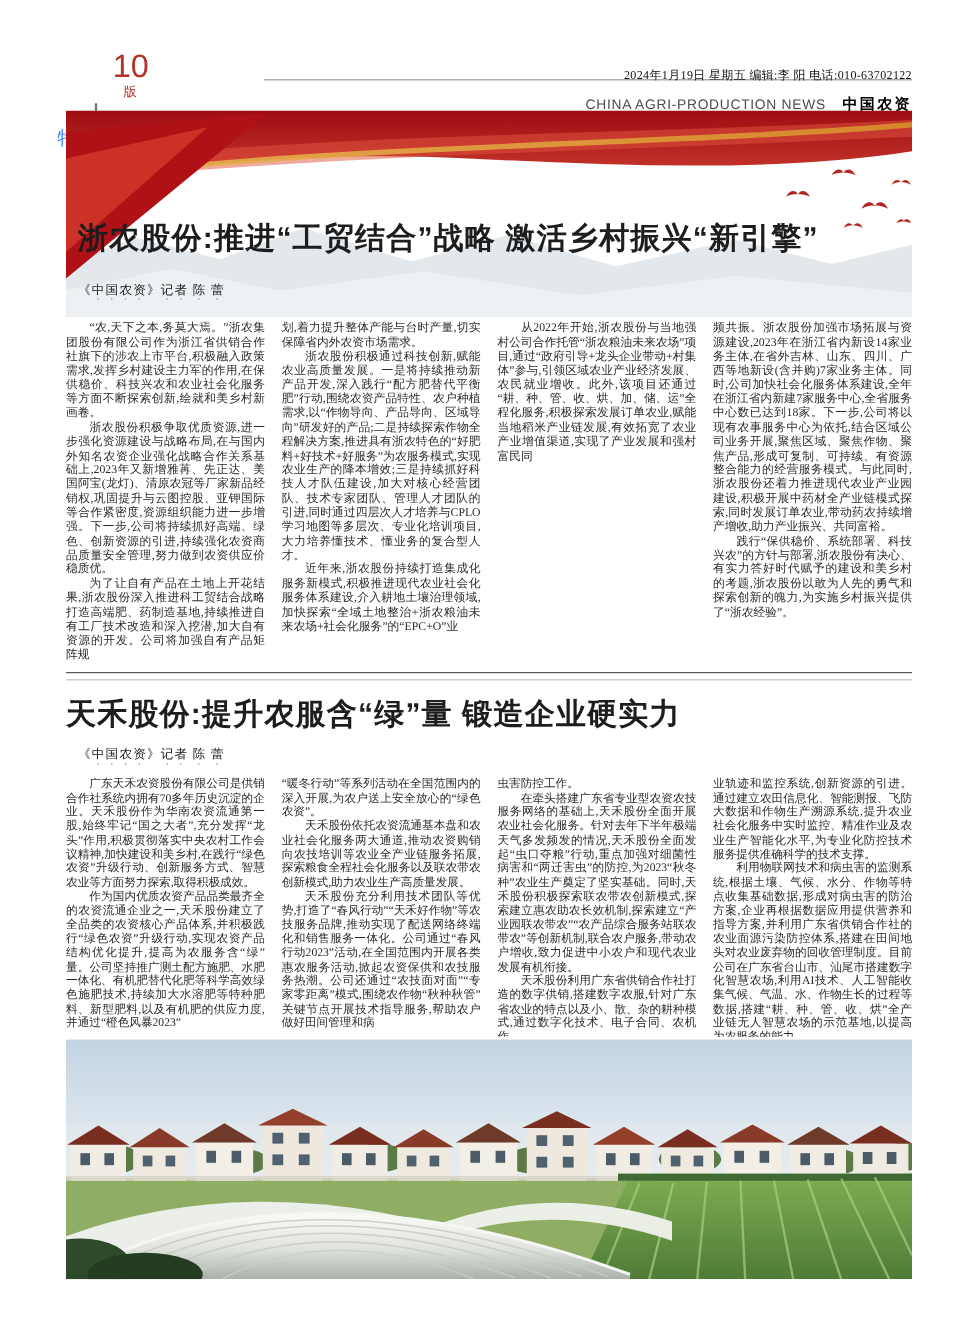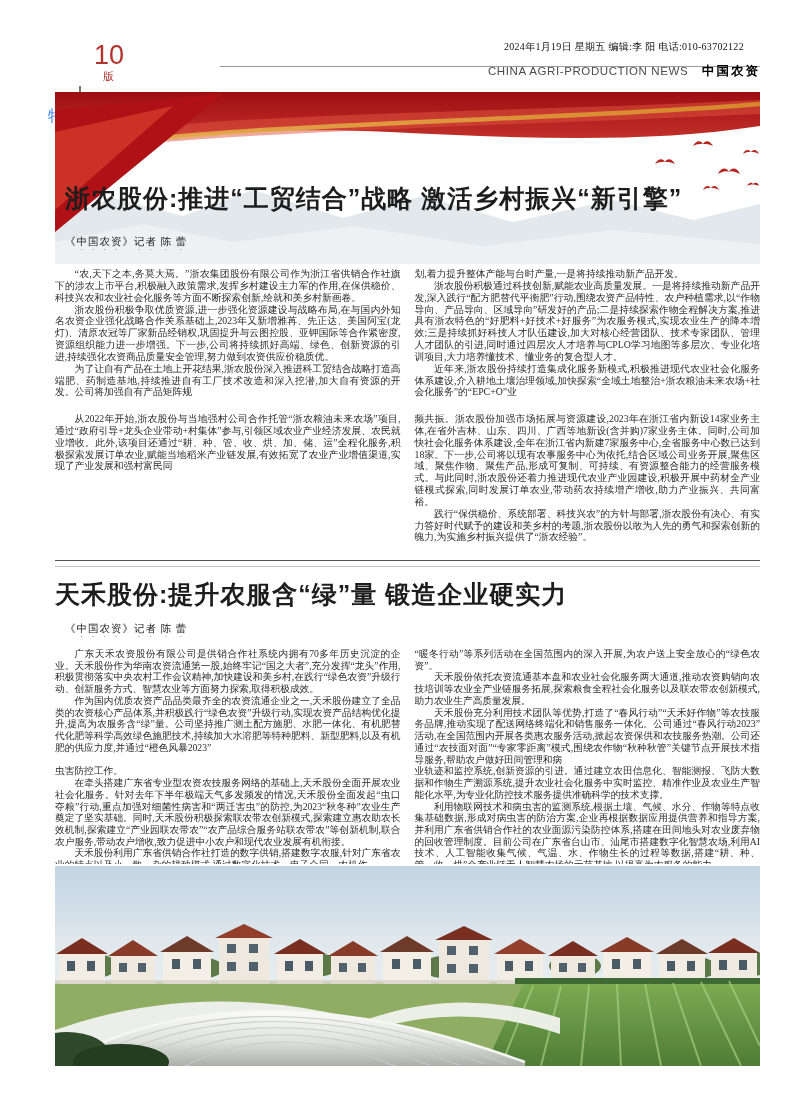--- a/index.html
+++ b/index.html
@@ -8,36 +8,36 @@
   
   .masthead{position:absolute;top:40px;left:48px;right:40px;height:48px;}
   .mh-left{position:absolute;left:0;top:2px;display:flex;align-items:flex-end;flex-direction:column;}
   .page-num{font-family:"Liberation Sans","DejaVu Sans",sans-serif;font-size:27px;line-height:1;
             color:#b3332c;font-weight:400;}
   .page-unit{font-size:11px;color:#b3332c;margin:0 10px 2px 2px;}
   .vbar{width:2px;height:22px;background:#777;margin:0 12px 0 0;align-self:center;}
   .section-title{font-family:"Liberation Sans","DejaVu Sans",sans-serif;font-size:16px;font-weight:400;
                  color:#3b82f6;letter-spacing:3px;line-height:1;margin-bottom:2px;}
   .mh-rule{position:absolute;left:172px;right:0;top:26px;border-top:1px solid #9a9a9a;}
-  .mh-right{position:absolute;right:0;top:0;text-align:center;}
+  .mh-right{position:absolute;right:0;top:16px;text-align:right;}
   .date-line{font-size:10px;color:#111;letter-spacing:.3px;margin-bottom:9px;}
   .en-row{font-family:"Liberation Sans","DejaVu Sans",sans-serif;font-size:11.5px;color:#4c4c4c;letter-spacing:.6px;}
   .en-row .cn{font-family:"Liberation Serif","DejaVu Serif",serif;font-weight:700;color:#000;
               font-size:12.5px;margin-left:10px;letter-spacing:2px;}
   
   .banner{position:absolute;top:92px;left:55px;width:705px;height:209px;}
   .banner svg{position:absolute;inset:0;}
   .headline1{position:absolute;left:10px;top:90px;margin:0;
              font-family:"Liberation Sans","DejaVu Sans",sans-serif;
              font-size:25px;font-weight:700;color:#1d1d1d;letter-spacing:1px;white-space:nowrap;}
   .byline{position:absolute;left:10px;top:143px;font-size:10.5px;color:#222;letter-spacing:1px;
           -webkit-text-emphasis:dot #8d8d8d;-webkit-text-emphasis-position:under;
           text-emphasis:dot #8d8d8d;text-emphasis-position:under right;}
   
-  .cols{position:absolute;left:55px;width:705px;display:grid;grid-template-columns:repeat(2,1fr);
+  .cols{position:absolute;left:55px;width:705px;display:grid;grid-template-columns:repeat(4,1fr);
         column-gap:14px;text-align:justify;font-size:9.8px;line-height:1.21;color:#2a2a2a;overflow:hidden;}
   .a1{top:268px;height:290px;}
   .a2{top:648px;height:216px;font-size:9.7px;}
   .cols p{margin:0;text-indent:2em;}
   .cols p.cont{text-indent:0;}
   
   .divider{position:absolute;left:55px;width:705px;top:560px;height:5px;
            border-top:1.5px solid #555;border-bottom:1px solid #c4c4c4;}
   .headline2{position:absolute;left:55px;top:578px;margin:0;
              font-family:"Liberation Sans","DejaVu Sans",sans-serif;
@@ -107,21 +107,21 @@
     <div class="byline">《中国农资》记者 陈 蕾</div>
   </section>
 
   <section class="cols a1">
     <div>
       <p>“农,天下之本,务莫大焉。”浙农集团股份有限公司作为浙江省供销合作社旗下的涉农上市平台,积极融入政策需求,发挥乡村建设主力军的作用,在保供稳价、科技兴农和农业社会化服务等方面不断探索创新,绘就和美乡村新画卷。</p>
       <p>浙农股份积极争取优质资源,进一步强化资源建设与战略布局,在与国内外知名农资企业强化战略合作关系基础上,2023年又新增雅苒、先正达、美国阿宝(龙灯)、清原农冠等厂家新品经销权,巩固提升与云图控股、亚钾国际等合作紧密度,资源组织能力进一步增强。下一步,公司将持续抓好高端、绿色、创新资源的引进,持续强化农资商品质量安全管理,努力做到农资供应价稳质优。</p>
       <p>为了让自有产品在土地上开花结果,浙农股份深入推进科工贸结合战略打造高端肥、药制造基地,持续推进自有工厂技术改造和深入挖潜,加大自有资源的开发。公司将加强自有产品矩阵规</p>
     </div>
     <div>
-      <p class="cont">划,着力提升整体产能与台时产量,一是将持续推动新产品开发。</p>
+      <p class="cont">划,着力提升整体产能与台时产量,切实保障省内外农资市场需求。</p>
       <p>浙农股份积极通过科技创新,赋能农业高质量发展。一是将持续推动新产品开发,深入践行“配方肥替代平衡肥”行动,围绕农资产品特性、农户种植需求,以“作物导向、产品导向、区域导向”研发好的产品;二是持续探索作物全程解决方案,推进具有浙农特色的“好肥料+好技术+好服务”为农服务模式,实现农业生产的降本增效;三是持续抓好科技人才队伍建设,加大对核心经营团队、技术专家团队、管理人才团队的引进,同时通过四层次人才培养与CPLO学习地图等多层次、专业化培训项目,大力培养懂技术、懂业务的复合型人才。</p>
       <p>近年来,浙农股份持续打造集成化服务新模式,积极推进现代农业社会化服务体系建设,介入耕地土壤治理领域,加快探索“全域土地整治+浙农粮油未来农场+社会化服务”的“EPC+O”业</p>
     </div>
     <div>
       <p>从2022年开始,浙农股份与当地强村公司合作托管“浙农粮油未来农场”项目,通过“政府引导+龙头企业带动+村集体”参与,引领区域农业产业经济发展、农民就业增收。此外,该项目还通过“耕、种、管、收、烘、加、储、运”全程化服务,积极探索发展订单农业,赋能当地稻米产业链发展,有效拓宽了农业产业增值渠道,实现了产业发展和强村富民同</p>
     </div>
     <div>
       <p class="cont">频共振。浙农股份加强市场拓展与资源建设,2023年在浙江省内新设14家业务主体,在省外吉林、山东、四川、广西等地新设(含并购)7家业务主体。同时,公司加快社会化服务体系建设,全年在浙江省内新建7家服务中心,全省服务中心数已达到18家。下一步,公司将以现有农事服务中心为依托,结合区域公司业务开展,聚焦区域、聚焦作物、聚焦产品,形成可复制、可持续、有资源整合能力的经营服务模式。与此同时,浙农股份还着力推进现代农业产业园建设,积极开展中药材全产业链模式探索,同时发展订单农业,带动药农持续增产增收,助力产业振兴、共同富裕。</p>
       <p>践行“保供稳价、系统部署、科技兴农”的方针与部署,浙农股份有决心、有实力答好时代赋予的建设和美乡村的考题,浙农股份以敢为人先的勇气和探索创新的魄力,为实施乡村振兴提供了“浙农经验”。</p>
     </div>

